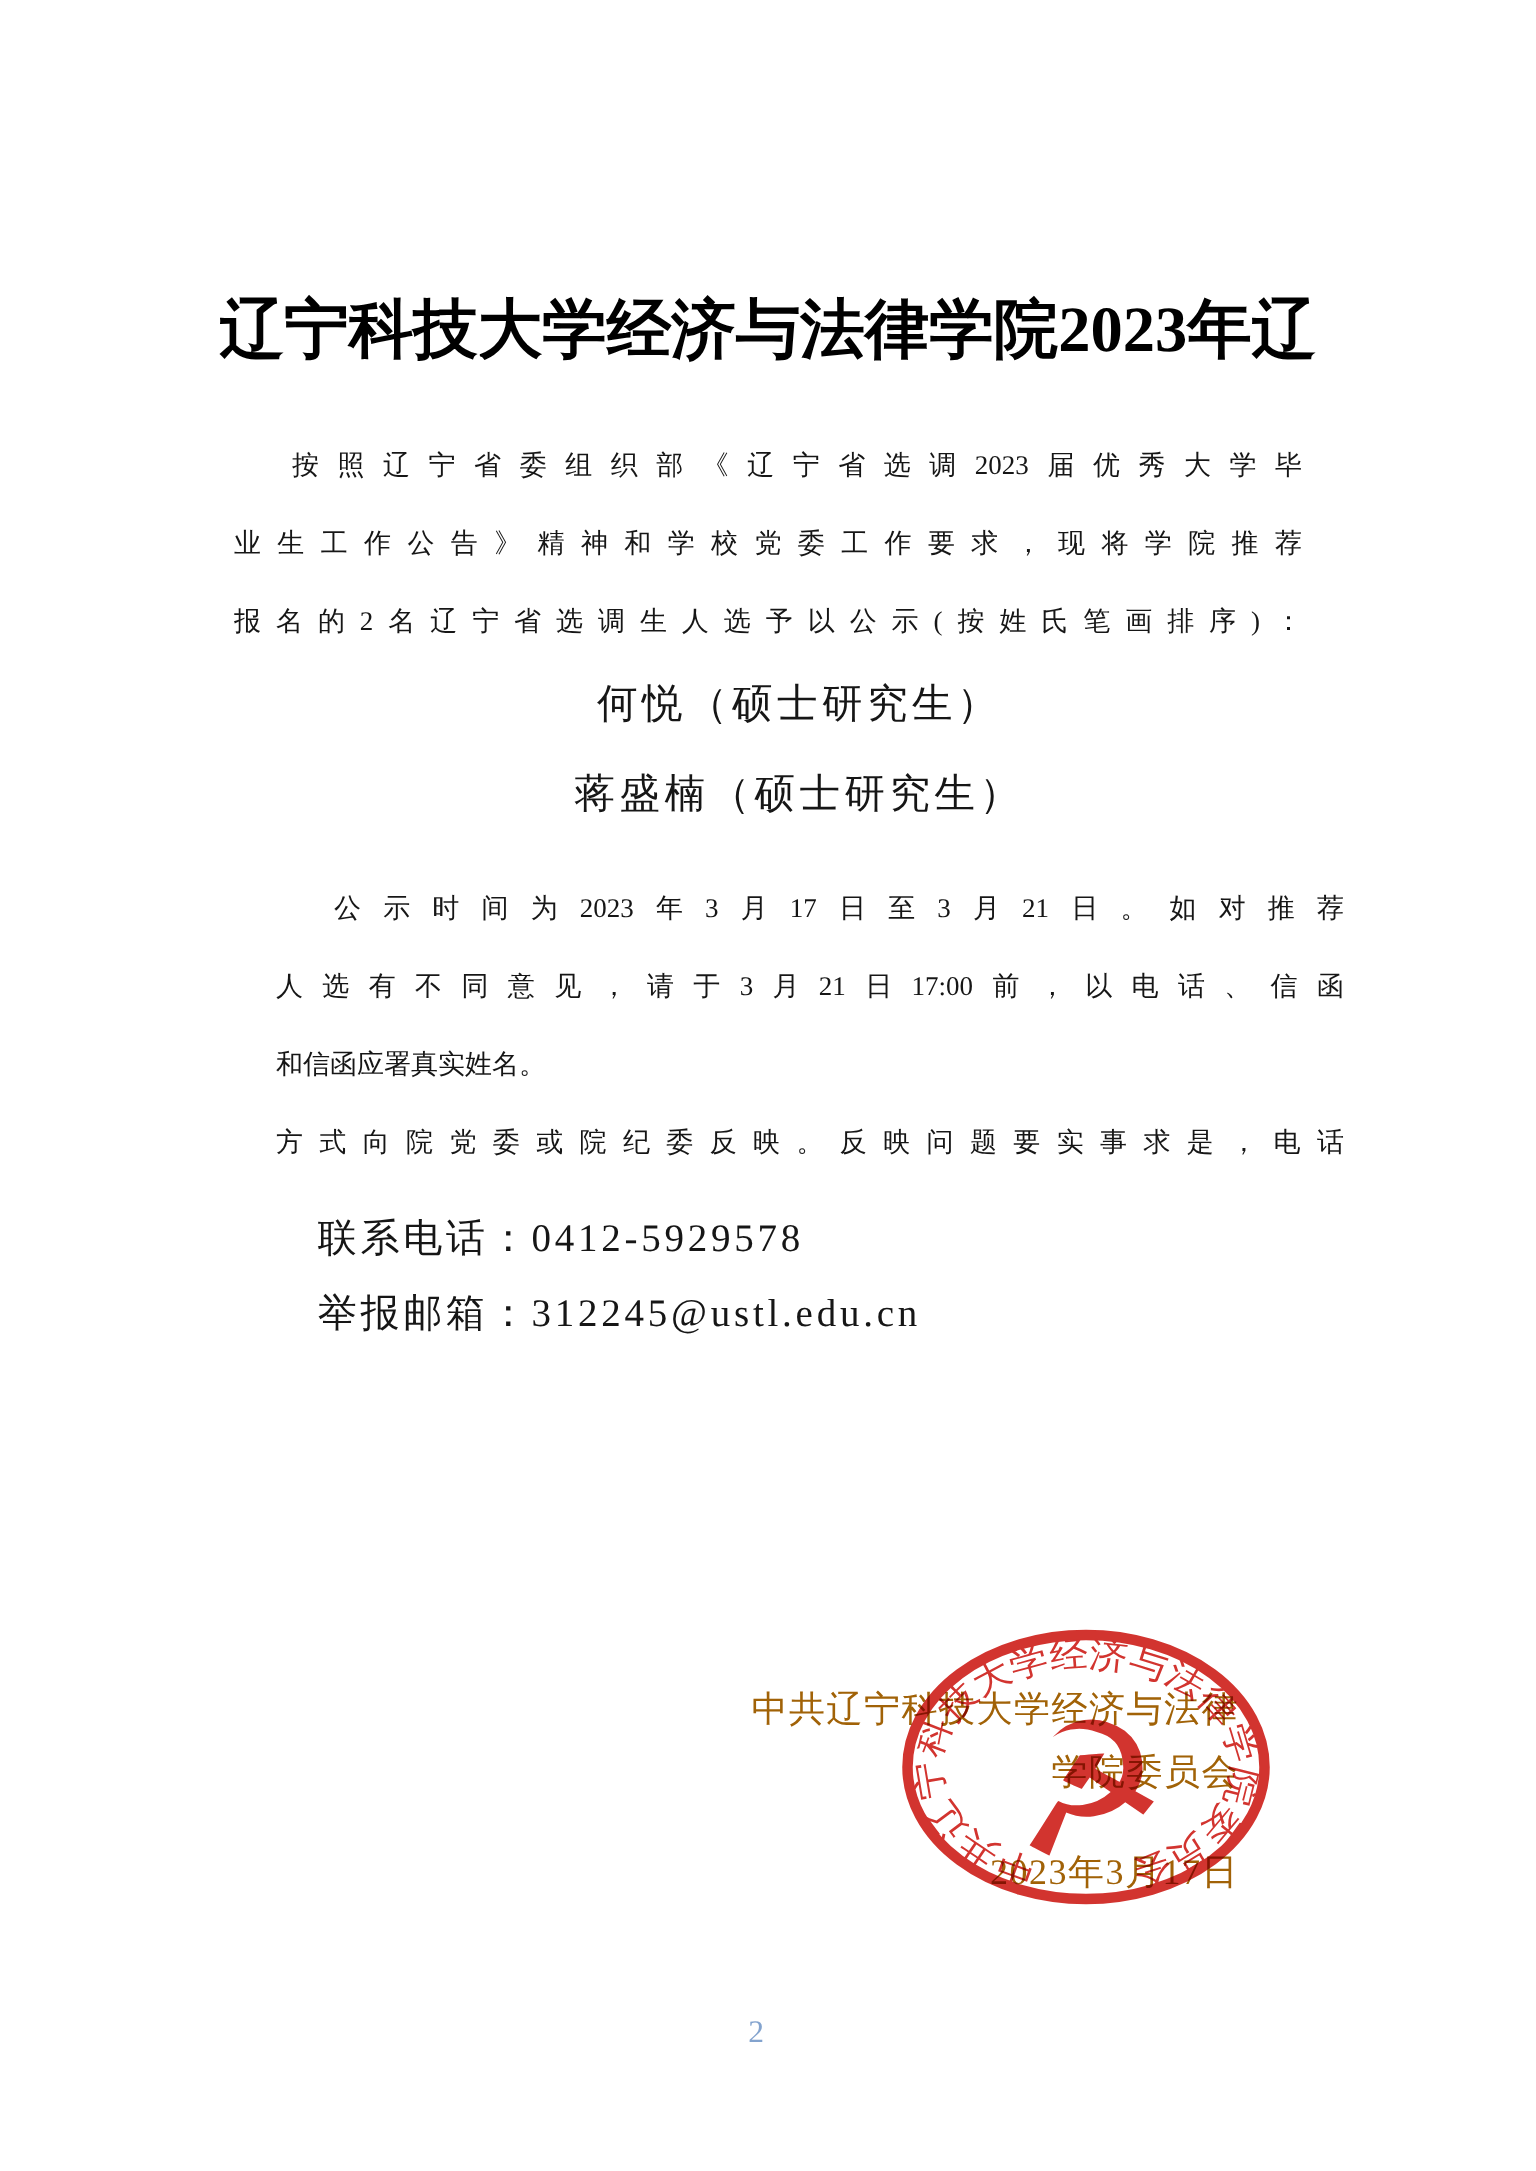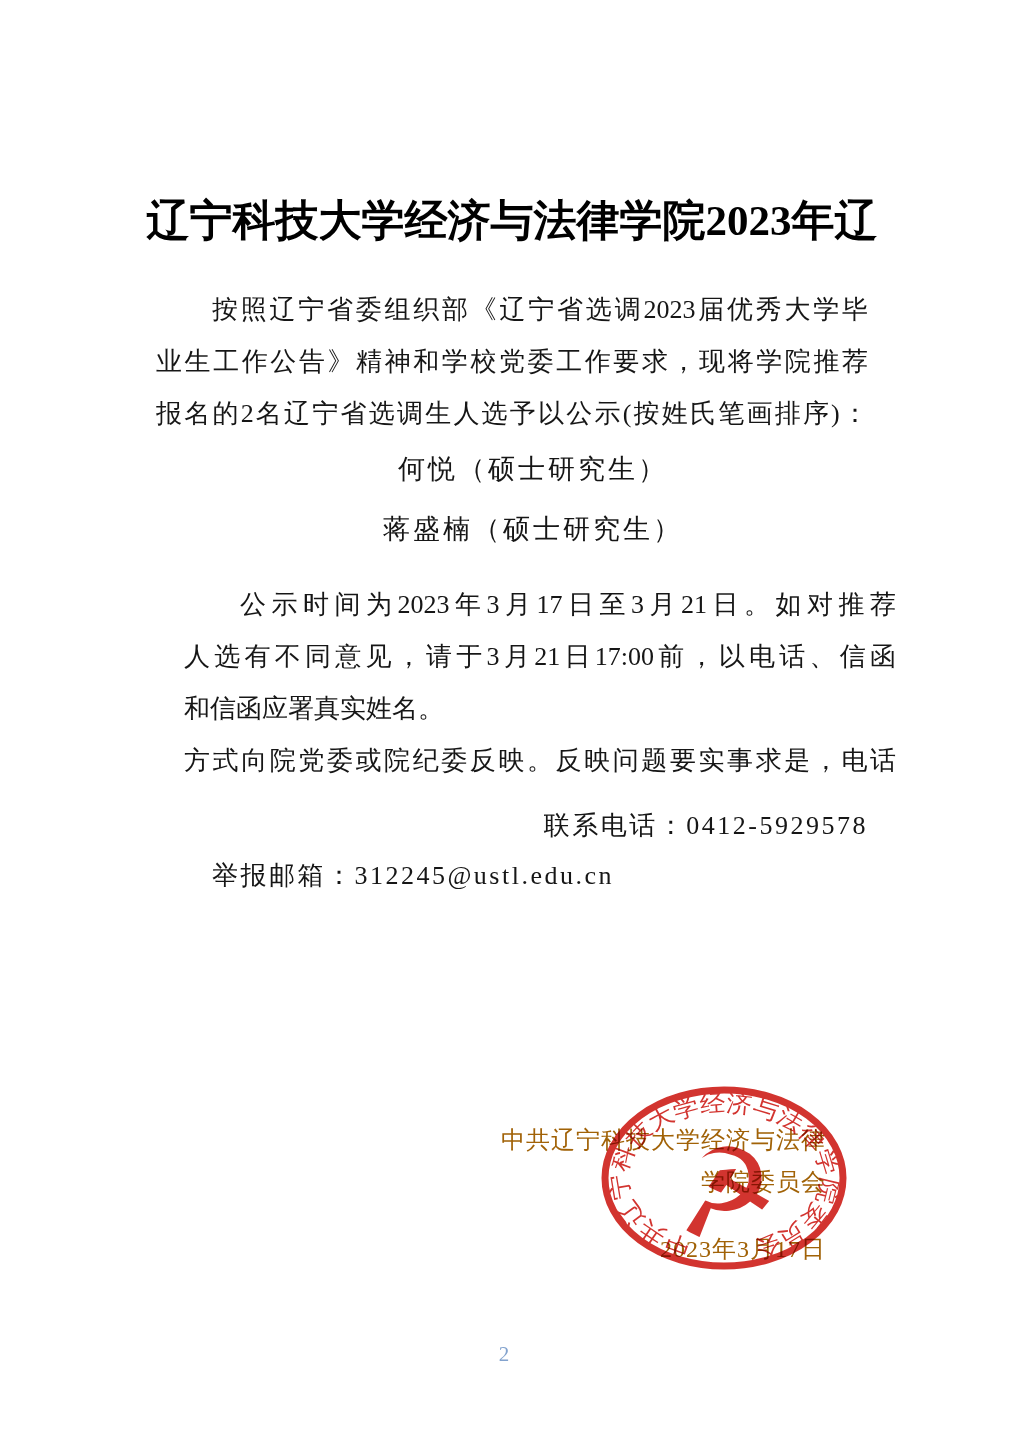--- a/index.html
+++ b/index.html
@@ -10,21 +10,21 @@
   .abs { position:absolute; }
 
   
   .doc-title {
     top:141px; left:0; width:1024px; text-align:center;
     font-size:43px; font-weight:bold; line-height:63px; color:#000;
     letter-spacing:0px; white-space:nowrap;margin-top:48px;
   }
 
   
-  .body-block { font-size:26px; line-height:52px; color:#161616; }
+  .body-block { font-size:18px; line-height:52px; color:#161616; }
   .p-line {
     width:712px; text-align:justify; text-align-last:justify;
     text-justify:inter-character; white-space:nowrap;
   }
   .p-line.indent { text-indent:2.15em; }
   .p-line.short { text-align-last:left; white-space:normal; }
 
   .intro-block  { top:284px; left:156px; }
   .notice-block { top:579px; left:156px;margin-left:28px; }
 
@@ -32,21 +32,21 @@
     left:0; width:1024px; text-align:center; font-size:27px; line-height:34px;
     letter-spacing:3px; color:#161616; transform:translateX(21px); white-space:nowrap;
   }
   .candidate-1 { top:452px; }
   .candidate-2 { top:512px; }
 
   .contact-line {
     left:156px; width:712px; font-size:26px; line-height:34px;
     letter-spacing:2.5px; color:#161616; text-indent:2.15em; white-space:nowrap;
   }
-  .contact-phone { top:809px;text-align:right; }
+  .contact-phone { top:809px; }
   .contact-email { top:859px; }
 
   
   .signature {
     top:1119px; left:486px; width:340px; text-align:right;
     font-size:24px; line-height:42px; color:#a16207; z-index:1; letter-spacing:1px;
   }
   .sig-date { margin-top:25px; letter-spacing:1px; }
 
   

